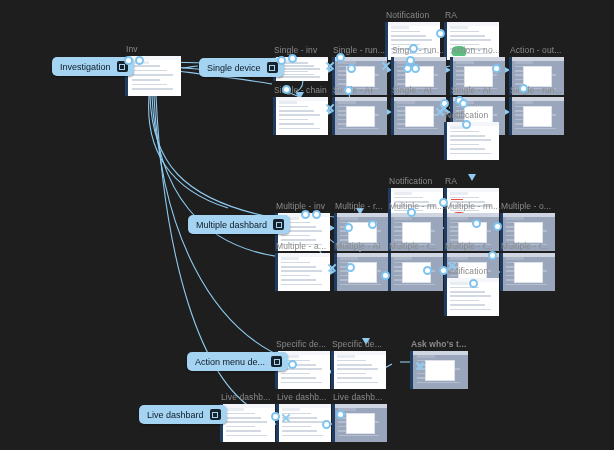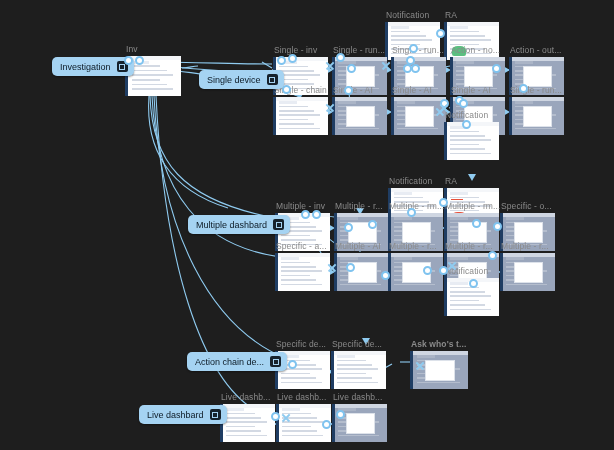--- a/index.html
+++ b/index.html
@@ -211,21 +211,21 @@
             <div class="ln" style="left: 6%; top: 27%; width: 67%;"></div>
             <div class="ln" style="left: 6%; top: 40%; width: 79%;"></div>
             <div class="ln" style="left: 6%; top: 53%; width: 55%;"></div>
             <div class="ln" style="left: 6%; top: 66%; width: 67%;"></div>
             <div class="ln" style="left: 6%; top: 79%; width: 79%;"></div>
             <div class="blk" style="left: 6%; top: 2%; width: 34%; height: 8%;"></div>
           </div>
           <div class="grn" style="left: 14%; bottom: 10%; width: 26%; height: 26%;"></div>
         </div>
       </div>
-      <div class="frame" style="left: 273px; top: 57px; width: 55px; height: 38px; text-decoration: underline;">
+      <div class="frame" style="left: 273px; top: 57px; width: 55px; height: 24px; text-decoration: underline;">
         <div class="ftitle">Single - inv</div>
         <div class="thumb">
           <div class="sidebar"></div>
           <div class="topbar"></div>
           <div class="body"></div>
           <div style="position: absolute; inset: 10% 0px 0px 6%;">
             <div class="ln" style="left: 6%; top: 14%; width: 55%;"></div>
             <div class="ln" style="left: 6%; top: 27%; width: 67%;"></div>
             <div class="ln" style="left: 6%; top: 40%; width: 79%;"></div>
             <div class="ln" style="left: 6%; top: 53%; width: 55%;"></div>
@@ -514,39 +514,39 @@
             <div class="ln" style="left: 6%; top: 40%; width: 79%;"></div>
             <div class="ln" style="left: 6%; top: 53%; width: 55%;"></div>
             <div class="ln" style="left: 6%; top: 66%; width: 67%;"></div>
             <div class="ln" style="left: 6%; top: 79%; width: 79%;"></div>
             <div class="blk" style="left: 6%; top: 2%; width: 34%; height: 8%;"></div>
           </div>
           <div class="card" style="left: 26%; top: 24%; width: 48%; height: 50%;"></div>
         </div>
       </div>
       <div class="frame" style="left: 500px; top: 213px; width: 55px; height: 38px;">
-        <div class="ftitle">Specific - o...</div>
+        <div class="ftitle">Multiple - o...</div>
         <div class="thumb dark">
           <div class="sidebar"></div>
           <div class="topbar"></div>
           <div class="body"></div>
           <div style="position: absolute; inset: 10% 0px 0px 6%;">
             <div class="ln" style="left: 6%; top: 14%; width: 55%;"></div>
             <div class="ln" style="left: 6%; top: 27%; width: 67%;"></div>
             <div class="ln" style="left: 6%; top: 40%; width: 79%;"></div>
             <div class="ln" style="left: 6%; top: 53%; width: 55%;"></div>
             <div class="ln" style="left: 6%; top: 66%; width: 67%;"></div>
             <div class="ln" style="left: 6%; top: 79%; width: 79%;"></div>
             <div class="blk" style="left: 6%; top: 2%; width: 34%; height: 8%;"></div>
           </div>
           <div class="card" style="left: 26%; top: 24%; width: 48%; height: 50%;"></div>
         </div>
       </div>
       <div class="frame" style="left: 275px; top: 253px; width: 55px; height: 38px;">
-        <div class="ftitle">Specific - a...</div>
+        <div class="ftitle">Multiple - a...</div>
         <div class="thumb">
           <div class="sidebar"></div>
           <div class="topbar"></div>
           <div class="body"></div>
           <div style="position: absolute; inset: 10% 0px 0px 6%;">
             <div class="ln" style="left: 6%; top: 14%; width: 55%;"></div>
             <div class="ln" style="left: 6%; top: 27%; width: 67%;"></div>
             <div class="ln" style="left: 6%; top: 40%; width: 79%;"></div>
             <div class="ln" style="left: 6%; top: 53%; width: 55%;"></div>
             <div class="ln" style="left: 6%; top: 66%; width: 67%;"></div>
@@ -747,30 +747,30 @@
           </div>
           <div class="card" style="left: 26%; top: 24%; width: 48%; height: 50%;"></div>
         </div>
       </div>
     </div>
   <div id="badges">
       <div class="badge" style="left: 52px; top: 57px;">
         <span>Investigation</span>
         <span class="bico"></span>
       </div>
-      <div class="badge" style="left: 199px; top: 70px;">
+      <div class="badge" style="left: 199px; top: 58px;">
         <span>Single device</span>
         <span class="bico"></span>
       </div>
       <div class="badge" style="left: 188px; top: 215px;">
         <span>Multiple dashbard</span>
         <span class="bico"></span>
       </div>
       <div class="badge" style="left: 187px; top: 352px;">
-        <span>Action chain de...</span>
+        <span>Action menu de...</span>
         <span class="bico"></span>
       </div>
       <div class="badge" style="left: 139px; top: 405px;">
         <span>Live dashbard</span>
         <span class="bico"></span>
       </div>
     </div>
   <div id="nodes">
       <div class="node" style="left: 123.5px; top: 55.5px;"></div>
       <div class="node" style="left: 134.5px; top: 55.5px;"></div>

